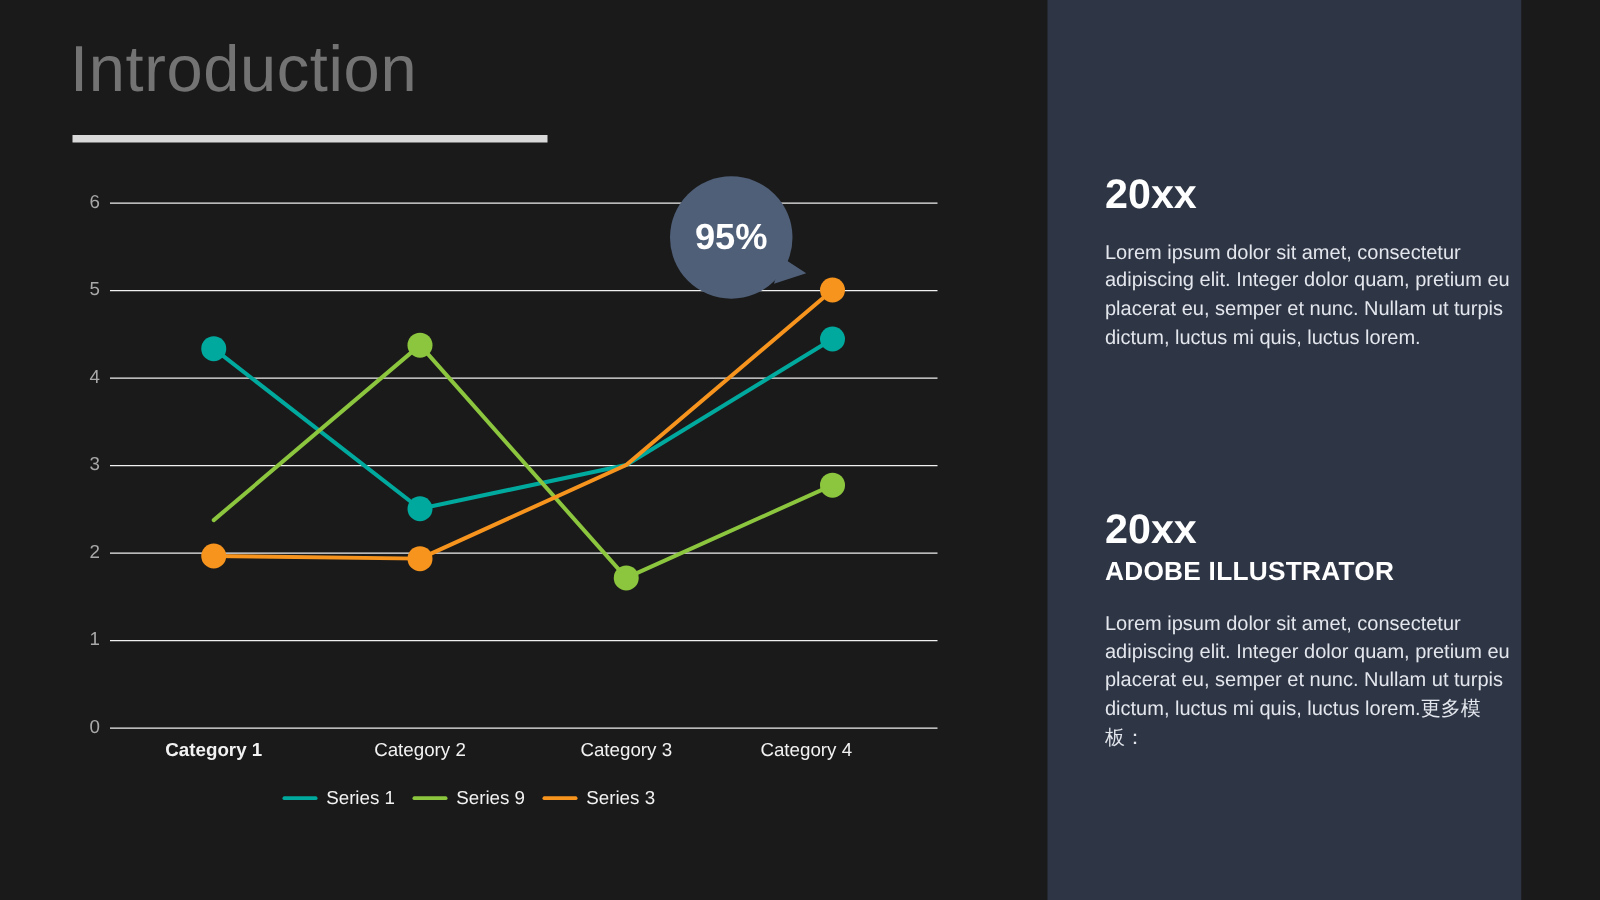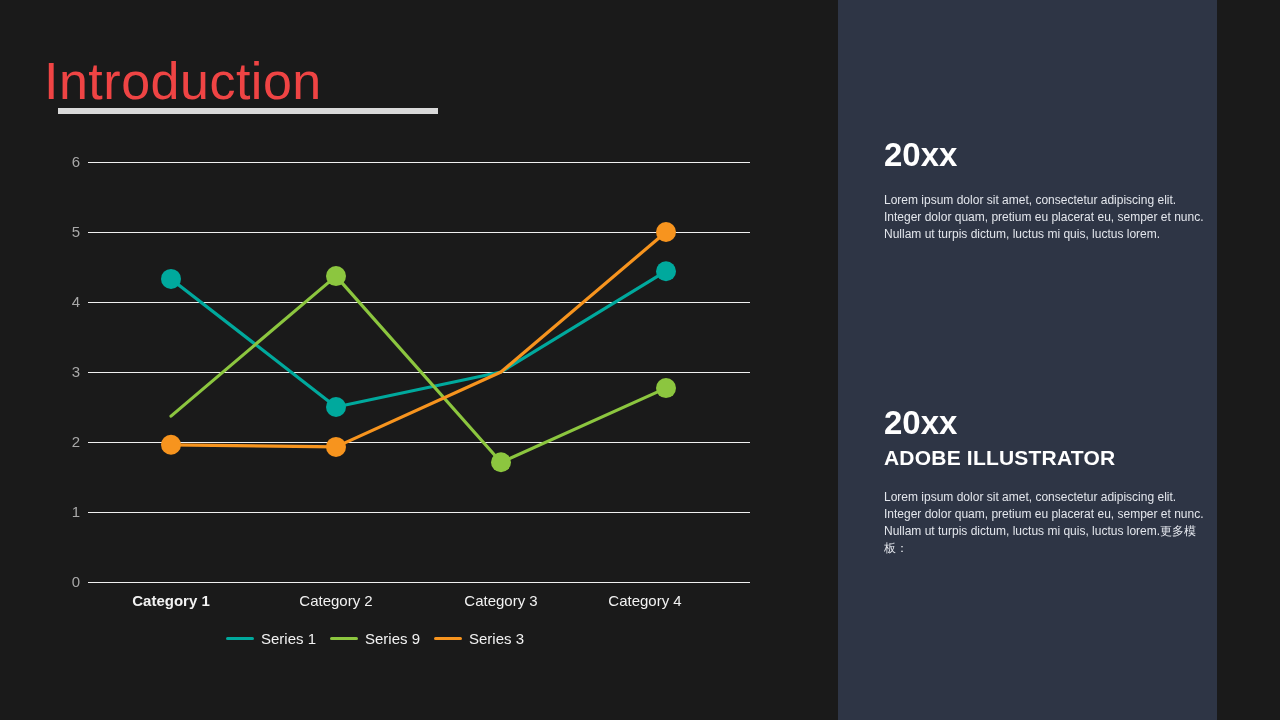--- a/index.html
+++ b/index.html
@@ -8,23 +8,23 @@
     background:#1a1a1a;
     font-family:"Liberation Sans", sans-serif;
     overflow:hidden;
   }
   #slide { position:relative; width:1280px; height:720px; background:#1a1a1a; }
 
   
   #left-panel { position:absolute; left:0; top:0; width:838px; height:720px; background:#1a1a1a; }
 
   #page-title {
-    position:absolute; left:44px; top:30px;
-    font-size:52px; font-weight:400; color:#ef4444;
-    letter-spacing:0.5px; line-height:1.0;margin-top:25px;
+    position:absolute; left:56px; top:30px;
+    font-size:52px; font-weight:400; color:#737373;
+    letter-spacing:0.5px; line-height:1.0;
   }
   #title-rule {
     position:absolute; left:58px; top:108px;
     width:380px; height:6px; background:#d9d9d9;
   }
 
   
   #chart { position:absolute; left:0; top:0; width:838px; height:660px; }
   .gridline { position:absolute; left:88px; width:662px; height:1px; background:#f0f0f0; }
   .ytick {
@@ -74,21 +74,21 @@
   }
   .info-block { position:absolute; left:46px; width:330px; }
   .info-year {
     font-size:33px; font-weight:bold; color:#ffffff; line-height:1.05;
   }
   .info-sub {
     font-size:21px; font-weight:bold; color:#ffffff;
     margin-top:5px; letter-spacing:0.2px;
   }
   .info-body {
-    margin-top:19px; font-size:12px; color:#e3e6ec;
+    margin-top:19px; font-size:16px; color:#e3e6ec;
     line-height:1.42;
   }
 </style>
 </head>
 <body>
 
 <div id="slide">
 
   <div id="left-panel">
 
@@ -131,20 +131,25 @@
           <circle cx="666" cy="232" r="10" fill="#f7941e"></circle>
         </svg>
 
       <div id="xlabel-layer">
           <div class="xlabel" style="left: 81px; font-weight: bold;">Category 1</div>
           <div class="xlabel" style="left: 246px;">Category 2</div>
           <div class="xlabel" style="left: 411px;">Category 3</div>
           <div class="xlabel" style="left: 555px;">Category 4</div>
         </div>
 
+      <div id="callout">
+        <div class="bubble"></div>
+        <div class="tail"></div>
+        <div class="pct">95%</div>
+      </div>
 
       <div id="legend">
           <div class="legend-item">
             <span class="legend-swatch" style="background: rgb(0, 169, 157);"></span>
             <span class="legend-label">Series 1</span>
           </div>
           <div class="legend-item">
             <span class="legend-swatch" style="background: rgb(140, 198, 63);"></span>
             <span class="legend-label">Series 9</span>
           </div>

